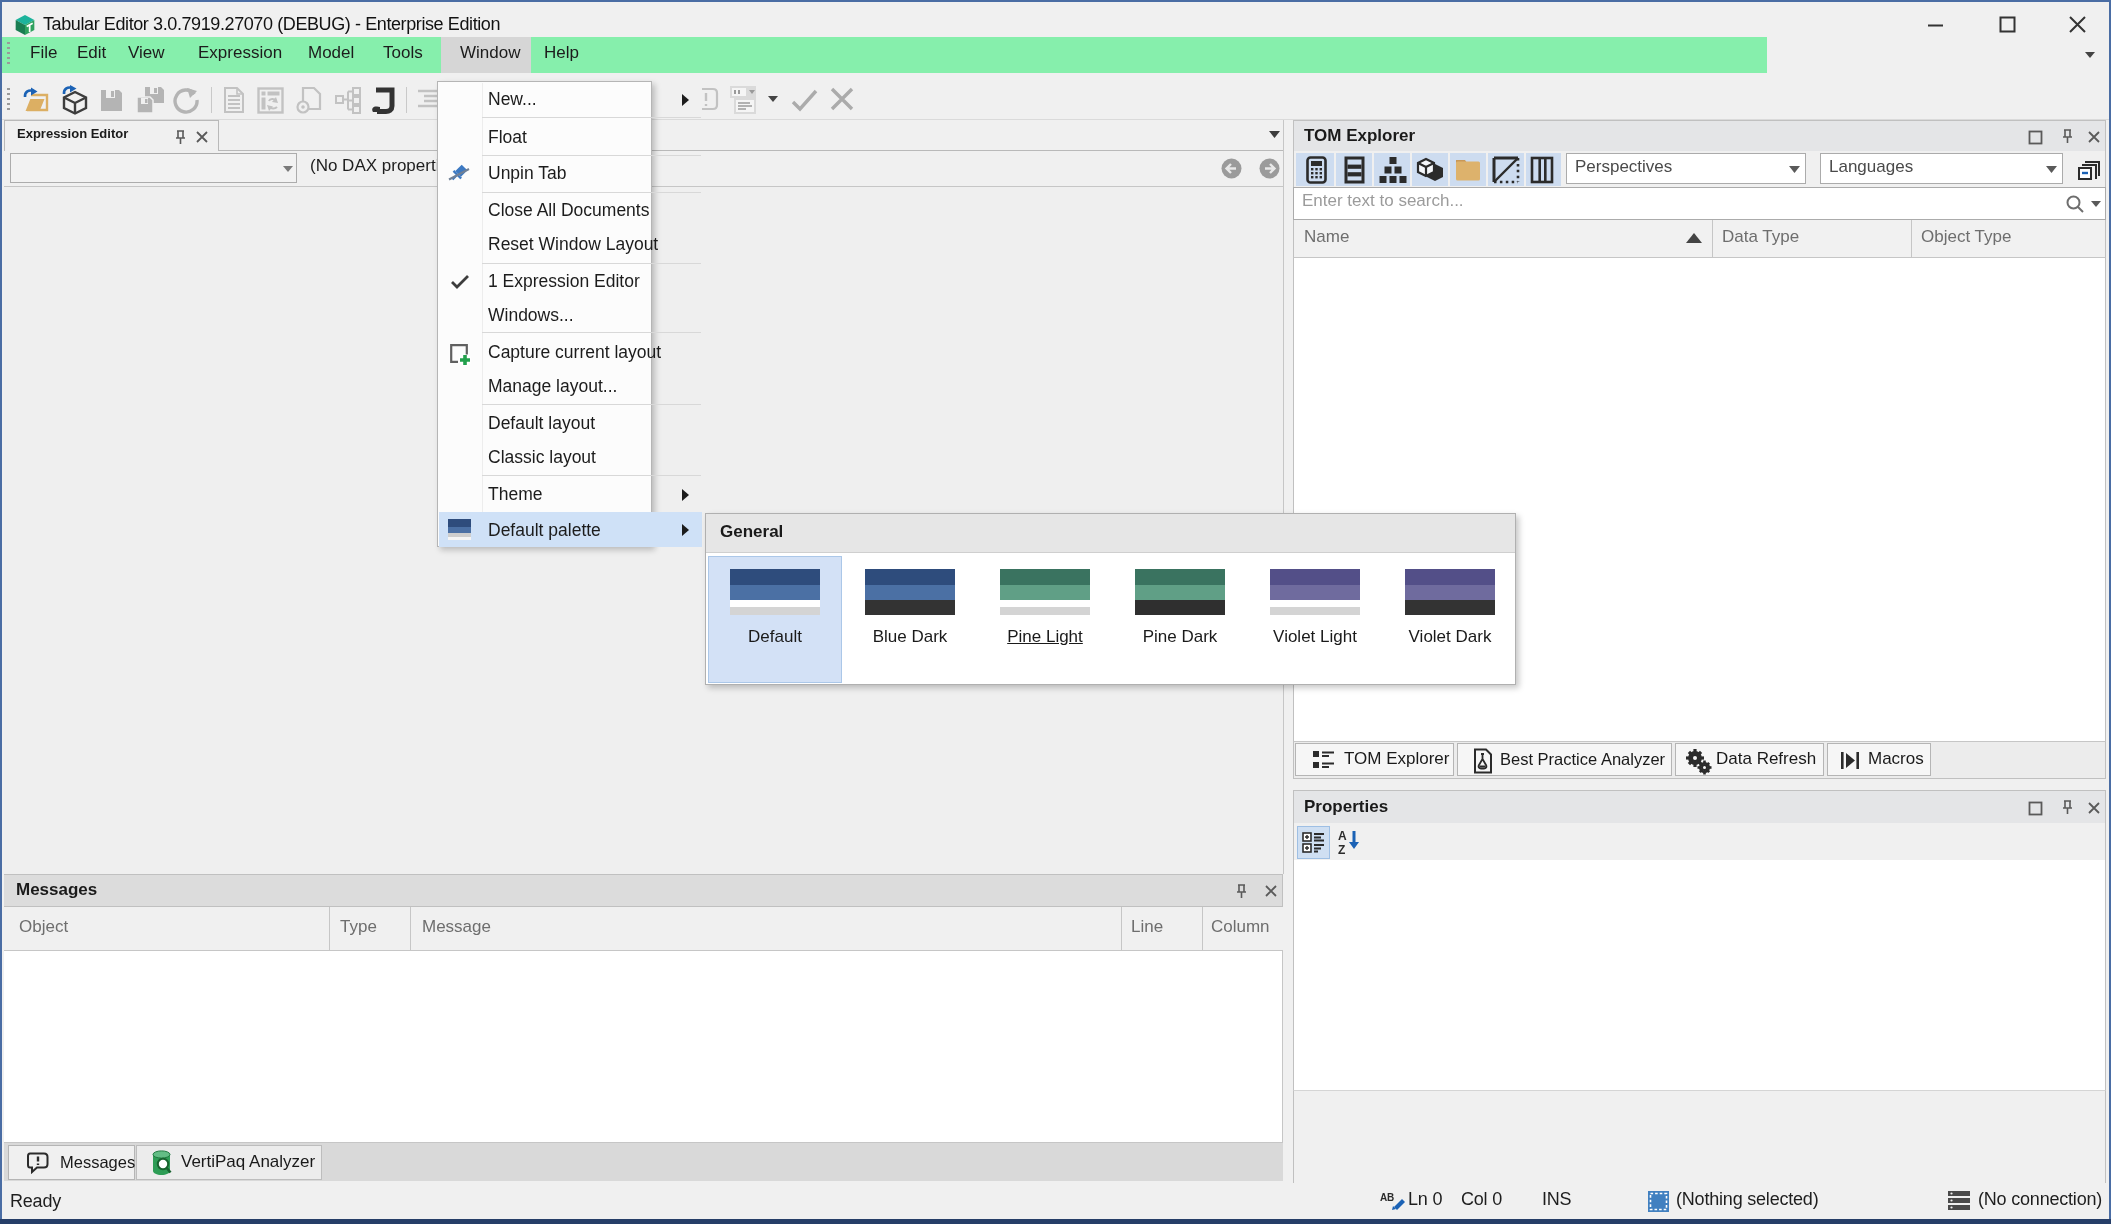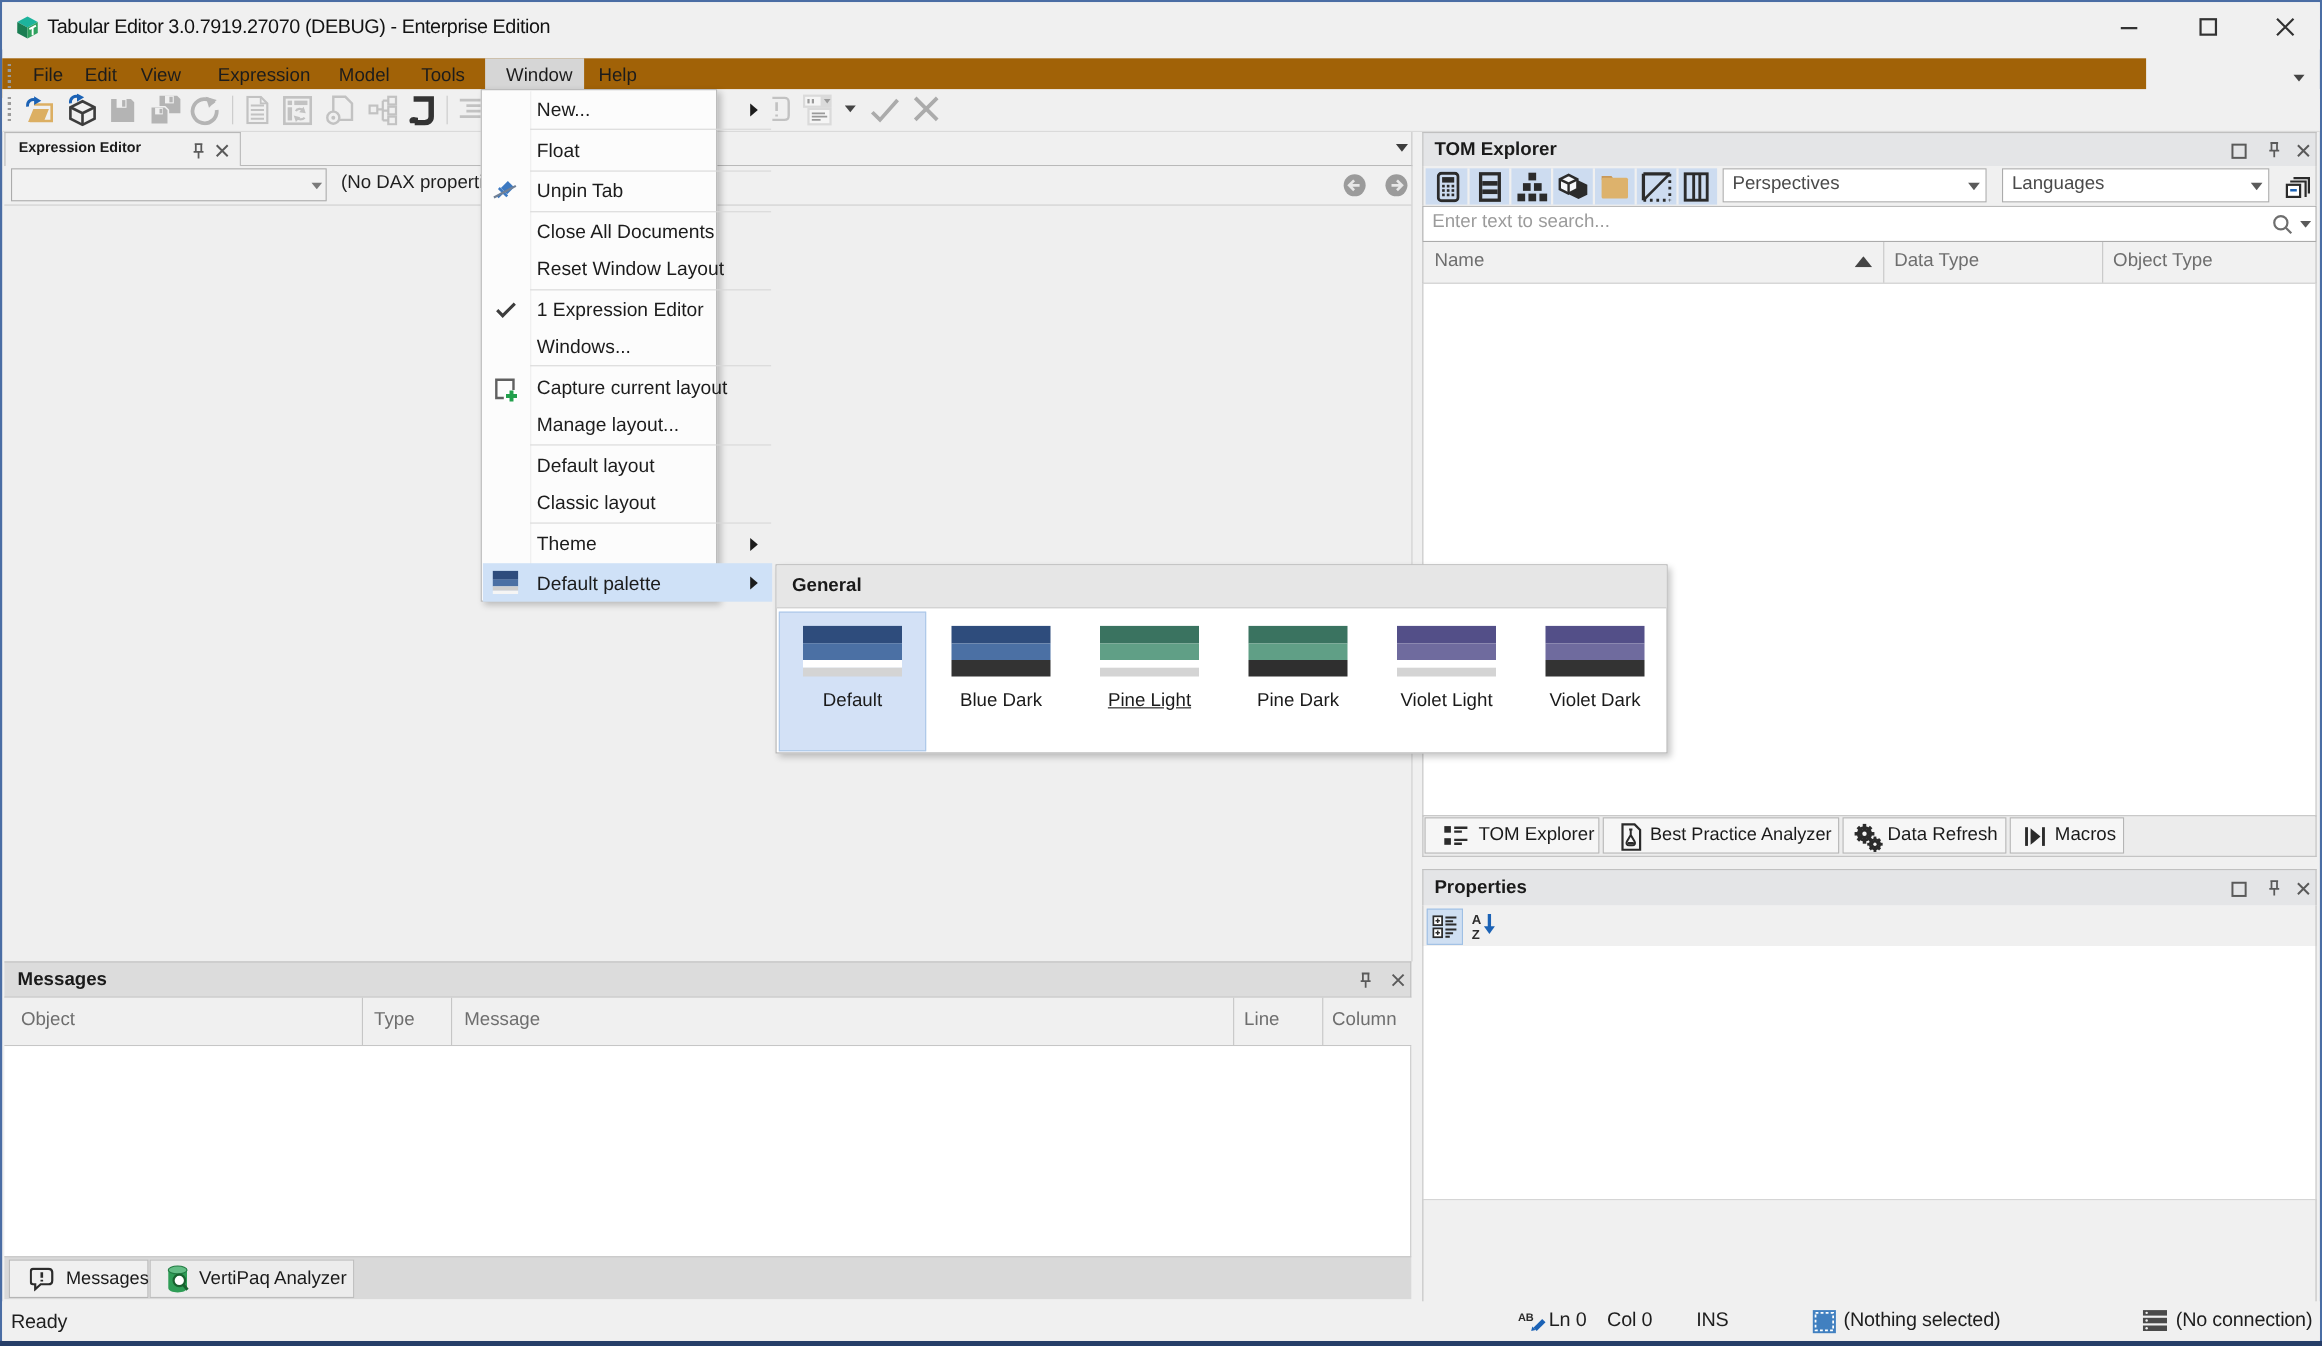--- a/index.html
+++ b/index.html
@@ -30,21 +30,21 @@
       <path d="M1,11.5 L16,11.5" stroke="#333" stroke-width="2"></path>
     </svg>
   <svg class="abs" style="left:1997px;top:14px;" width="18" height="18" viewBox="0 0 18 18">
       <rect x="1.5" y="1.5" width="14" height="14" fill="none" stroke="#333" stroke-width="2"></rect>
     </svg>
   <svg class="abs" style="left:2067px;top:14px;" width="18" height="18" viewBox="0 0 18 18">
       <path d="M1,1 L16,16 M16,1 L1,16" stroke="#333" stroke-width="2"></path>
     </svg>
 </div>
 
-<div class="abs" style="left:2px;top:53px;width:1949px;height:36px;background:#a16207;font-size:17px;color:#1c1c1c;">
+<div class="abs" style="left:2px;top:37px;width:1765px;height:36px;background:#86efac;font-size:17px;color:#1c1c1c;">
   <div class="abs" style="left:5px;top:5px;width:3px;height:24px;background-image:repeating-linear-gradient(to bottom,#9a9a9a 0 2px,transparent 2px 5px);"></div>
   <div class="abs" style="left:28px;top:6px;">File</div>
   <div class="abs" style="left:75px;top:6px;">Edit</div>
   <div class="abs" style="left:126px;top:6px;">View</div>
   <div class="abs" style="left:196px;top:6px;">Expression</div>
   <div class="abs" style="left:306px;top:6px;">Model</div>
   <div class="abs" style="left:381px;top:6px;">Tools</div>
   <div class="abs" style="left:439px;top:0px;width:90px;height:36px;background:#d6d6d6;">
       <div style="margin:6px 0 0 19px;">Window</div>
     </div>

